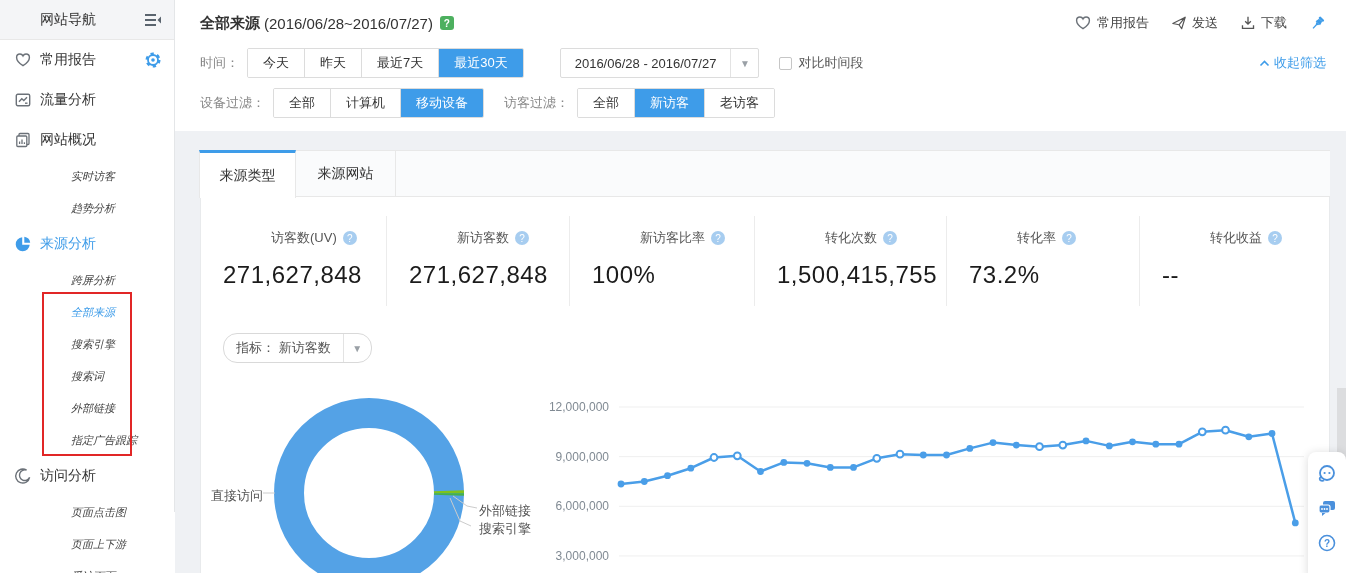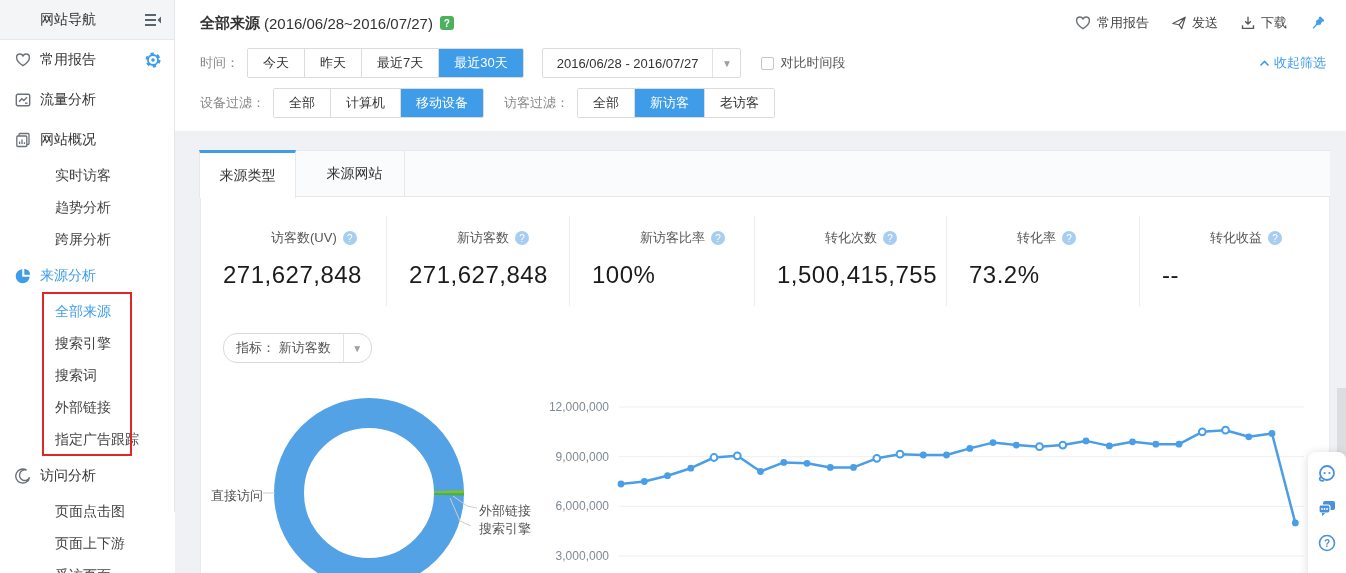--- a/index.html
+++ b/index.html
@@ -8,21 +8,21 @@
   body { position:relative; }
 
   
   .sidebar { position:absolute; left:0; top:0; width:175px; height:512px; background:#fff;
     border-right:1px solid #e4e6e8; z-index:5; }
   .sb-header { height:40px; background:#f4f5f7; border-bottom:1px solid #e8e8e8;
     display:flex; align-items:center; font-size:14px; color:#333; padding-left:40px; position:relative; }
   .sb-collapse { position:absolute; right:12px; top:11px; width:18px; height:18px; cursor:pointer; }
   .sb-item { display:flex; align-items:center; cursor:pointer; }
   .sb-section { height:40px; font-size:14px; color:#333; padding-left:14px; }
-  .sb-sub { height:32px; font-size:14px; color:#444; padding-left:55px; }
+  .sb-sub { height:32px; font-size:11px; color:#444; padding-left:71px;font-style:italic; }
   .sb-icon { width:18px; height:18px; margin-right:8px; display:inline-flex; }
   .sb-item.active, .sb-item.active .lbl { color:#3e9ce9; }
   .sb-gear { margin-left:auto; margin-right:12px; width:18px; height:18px; }
   .red-box { position:absolute; left:42px; top:292px; width:90px; height:164px;
     border:2px solid #e12626; pointer-events:none; z-index:6; }
 
   
   .main-bg { position:absolute; left:175px; top:0; width:1171px; height:573px; background:#eff1f4; }
   .topbar { position:absolute; left:175px; top:0; width:1171px; height:131px; background:#fff; }
   .title-row { position:absolute; left:25px; top:10px; right:20px; height:26px; display:flex; align-items:center; }
@@ -36,36 +36,36 @@
   .filter-row { position:absolute; left:25px; right:20px; display:flex; align-items:center; }
   .filter-row.r1 { top:48px; height:30px; }
   .filter-row.r2 { top:88px; height:30px; }
   .f-label { font-size:13px; color:#888; margin-right:8px; }
   .seg-group { display:inline-flex; border:1px solid #dcdcdc; border-radius:2px; overflow:hidden; background:#fff; }
   .seg-btn { height:28px; padding:0 15px; background:#fff; border:none; border-left:1px solid #dcdcdc;
     font-size:13px; color:#333; cursor:pointer; font-family:inherit; }
   .seg-btn:first-child { border-left:none; }
   .seg-btn.active { background:#3e9ce9; color:#fff; }
   .date-box { display:inline-flex; align-items:center; border:1px solid #dcdcdc; border-radius:2px;
-    height:30px; margin-left:18px; background:#fff; cursor:pointer; }
+    height:30px; margin-left:36px; background:#fff; cursor:pointer; }
   .date-text { padding:0 14px; font-size:13px; color:#333; }
   .chev-cell { width:28px; height:100%; border-left:1px solid #e3e3e3; display:flex; align-items:center;
     justify-content:center; color:#9aa0a6; font-size:10px; }
   .cmp-wrap { display:flex; align-items:center; margin-left:20px; gap:6px; cursor:pointer; }
   .checkbox { width:13px; height:13px; border:1px solid #c6c6c6; border-radius:2px; background:#fff; }
   .cmp-label { font-size:13px; color:#555; }
   .collapse-link { margin-left:auto; display:flex; align-items:center; gap:4px; color:#3e9ce9;
     font-size:13px; cursor:pointer; }
   .gap20 { width:20px; }
 
   
   .card { position:absolute; left:200px; top:150px; width:1130px; height:423px; background:#fff;
     border:1px solid #e8eaec; border-bottom:none; }
   .tabbar { position:absolute; left:-1px; top:-1px; right:-1px; height:47px; background:#fafbfc;
-    border-bottom:1px solid #e8e8e8; border-top:1px solid #e8e8e8; display:flex;gap:9px; }
+    border-bottom:1px solid #e8e8e8; border-top:1px solid #e8e8e8; display:flex; }
   .tab { width:100px; display:flex; align-items:center; justify-content:center; font-size:14px;
     color:#333; cursor:pointer; border-right:1px solid #e8e8e8; background:#fafbfc; }
   .tab.active { width:97px; background:#fff; border-top:3px solid #3e9ce9; margin-top:-1px;
     height:48px; border-left:1px solid #e8e8e8; margin-left:-1px; }
 
   .metrics { position:absolute; left:0; top:65px; width:100%; height:90px; display:flex; }
   .metric { padding:13px 0 0 22px; }
   .metric + .metric { border-left:1px solid #ececec; }
   .m-label { font-size:13px; color:#555; display:flex; align-items:center;margin-left:48px; }
   .m-help { width:14px; height:14px; border-radius:50%; background:#a7cdf0; color:#fff; font-size:10px;
@@ -142,31 +142,31 @@
           </svg>
         </span>
         <span class="lbl">网站概况</span>
       </div>
       <div class="sb-item sb-sub">
         <span class="lbl">实时访客</span>
       </div>
       <div class="sb-item sb-sub">
         <span class="lbl">趋势分析</span>
       </div>
-      <div class="sb-item sb-sub">
-        <span class="lbl">跨屏分析</span>
-      </div>
       <div class="sb-item sb-section active">
         <span class="sb-icon">
           <svg viewBox="0 0 18 18" width="18" height="18">
             <path d="M8.2 2.3 A7 7 0 1 0 15.7 9.8 L8.2 9.8 Z" fill="#3e9ce9"></path>
             <path d="M10.3 1.8 A7 7 0 0 1 16.2 7.7 L10.3 7.7 Z" fill="#3e9ce9"></path>
           </svg>
         </span>
         <span class="lbl">来源分析</span>
+      </div>
+      <div class="sb-item sb-sub">
+        <span class="lbl">跨屏分析</span>
       </div>
       <div class="sb-item sb-sub active">
         <span class="lbl">全部来源</span>
       </div>
       <div class="sb-item sb-sub">
         <span class="lbl">搜索引擎</span>
       </div>
       <div class="sb-item sb-sub">
         <span class="lbl">搜索词</span>
       </div>

